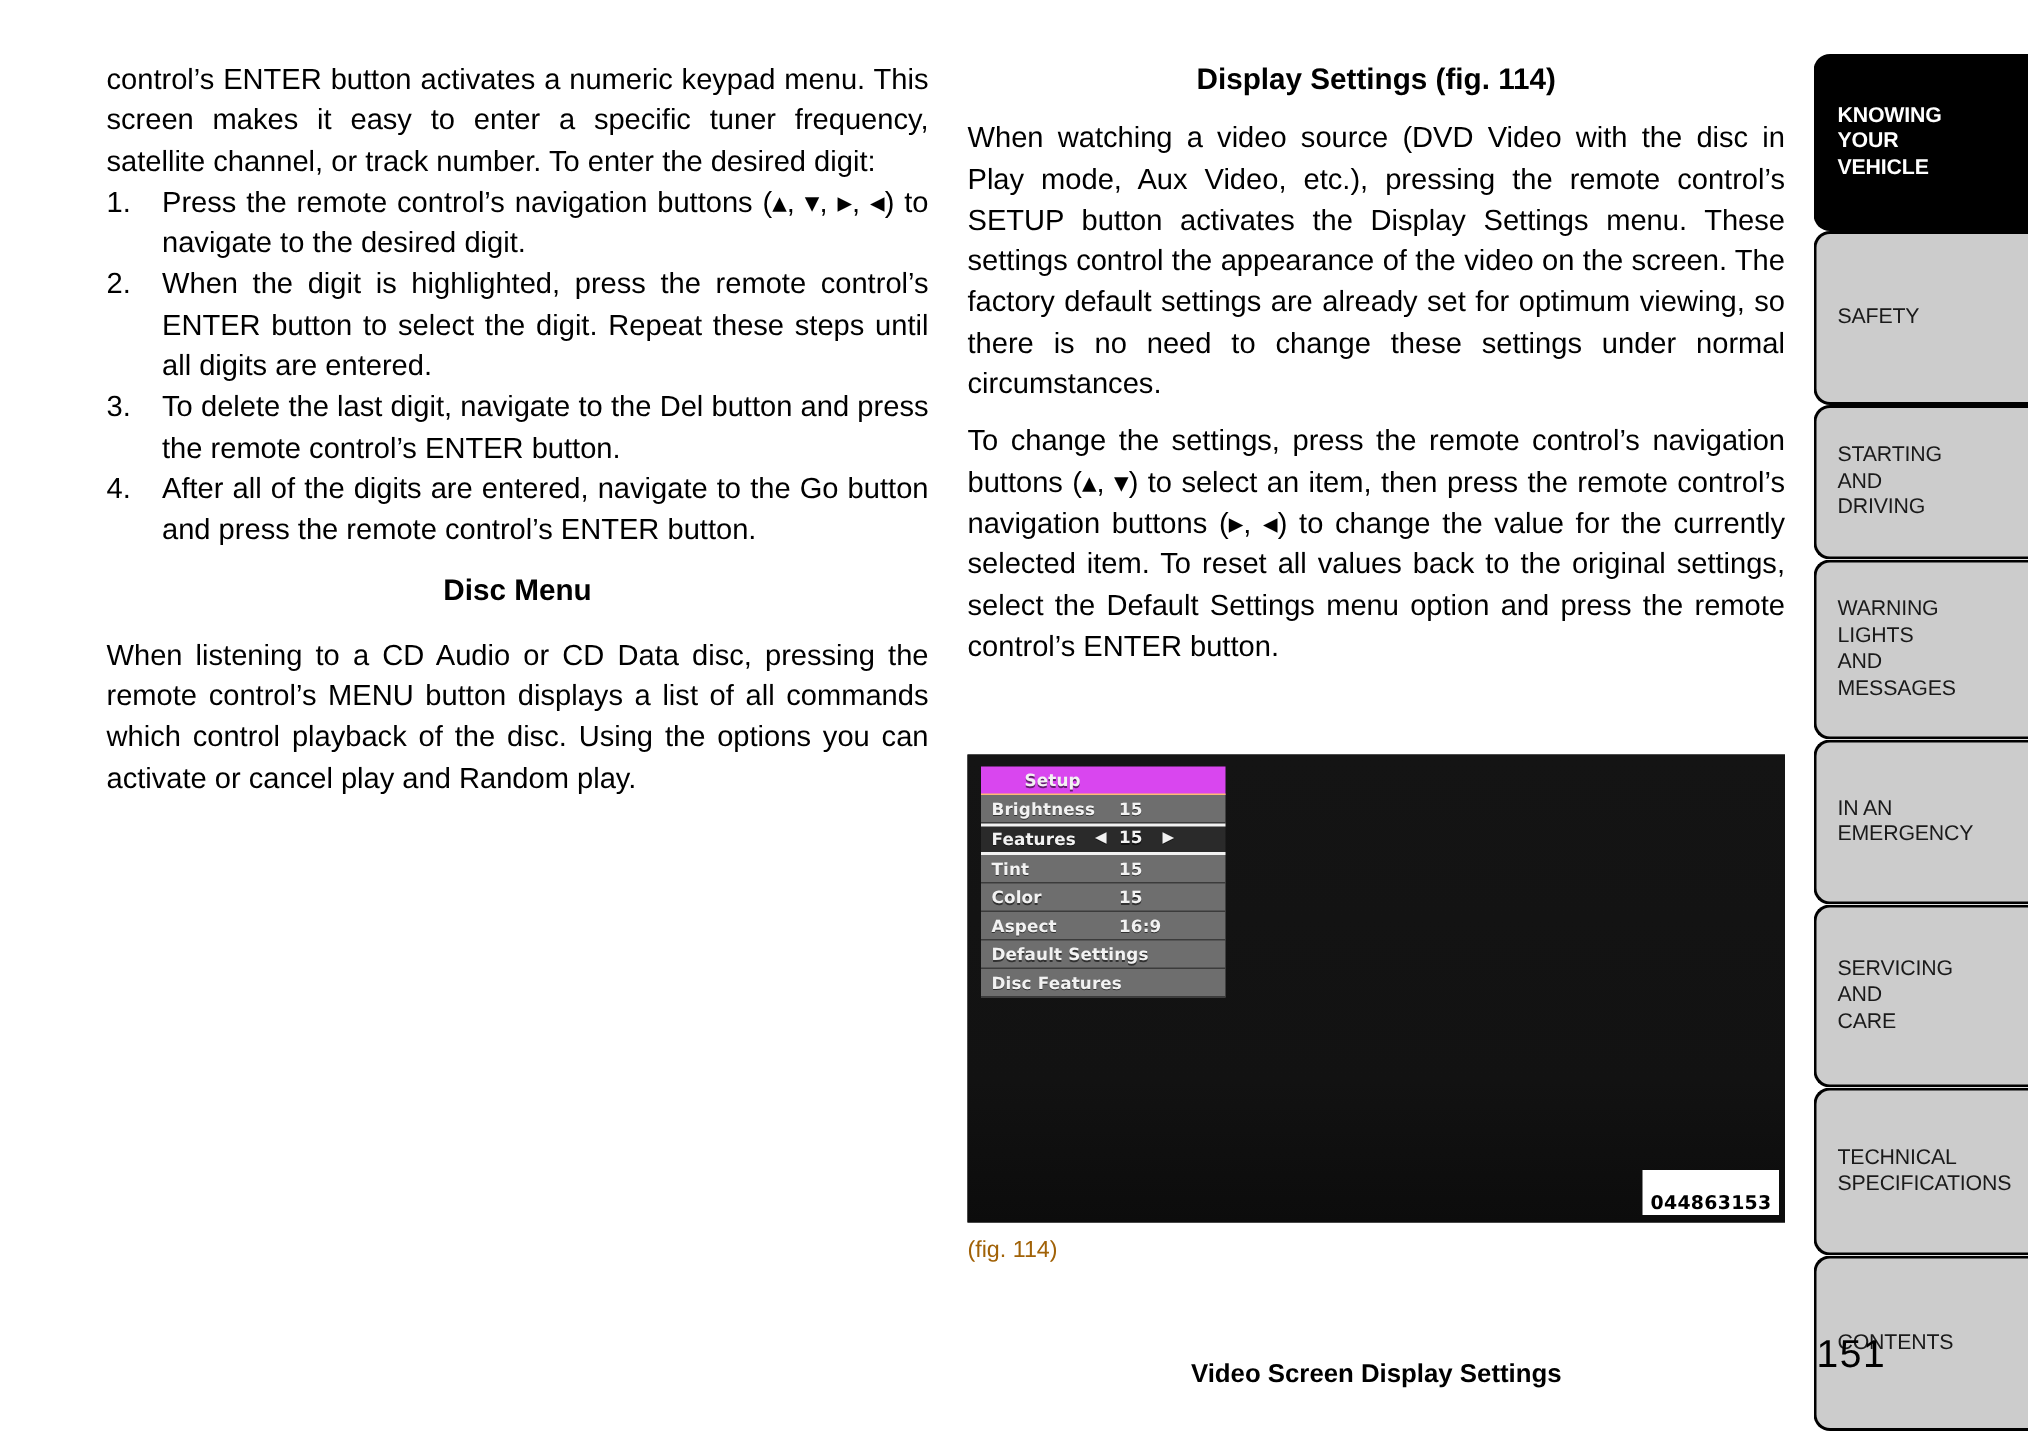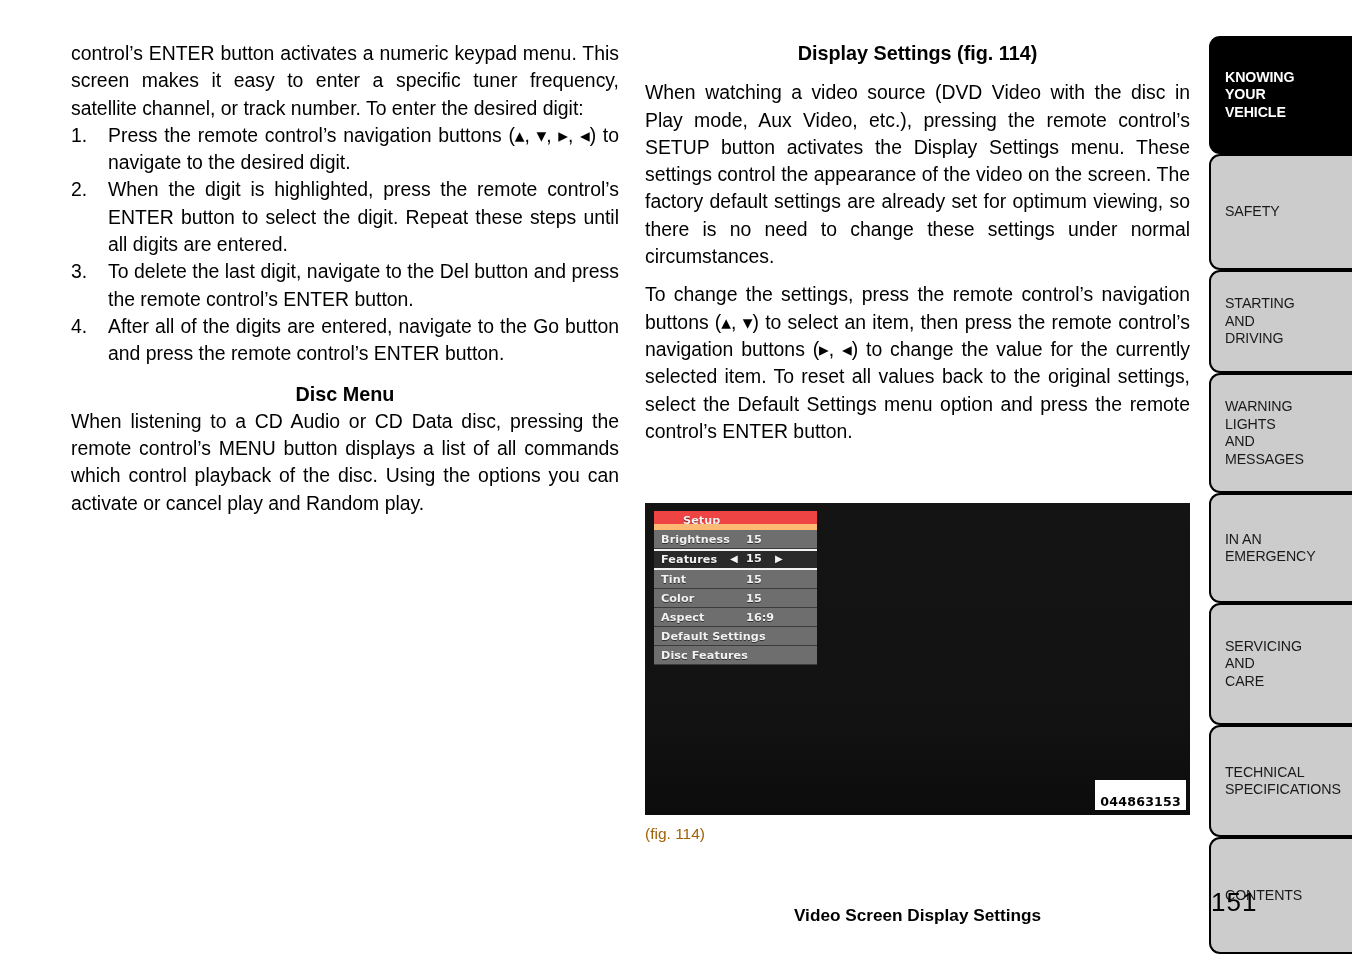--- a/index.html
+++ b/index.html
@@ -42,21 +42,21 @@
 
   .heading {
     font-weight: bold;
     font-size: 19.8px;
     line-height: 27.3px;
     margin: 0;
     text-align: center;
   }
   .heading-spaced { margin-top: 13px; }
 
-  .tight { margin-top: 0; }
+  .tight { margin-top: 16px; }
 
   
   ol.steps {
     list-style: none;
     margin: 0;
     padding: 0;
   }
   ol.steps li {
     position: relative;
     padding-left: 37px;
@@ -118,22 +118,22 @@
     background: #6e6e6e;
     color: #f2f2f2;
     box-sizing: border-box;
     padding: 0 5px 0 7px;
     border-bottom: 1px solid #3b3b3b;
     text-shadow: 0 1px 0 rgba(0,0,0,.55);
     overflow: hidden;
     white-space: nowrap;
   }
   .osd-row.title {
-    background: #ef4444;
-    border-bottom: 6px solid #fdba74;
+    background: #d946ef;
+    border-bottom: 1px solid #fdba74;
     padding-left: 29px;
   }
   .osd-row.selected {
     background: #2a2a2a;
     border-top: 2px solid #f2f2f2;
     border-bottom: 2px solid #f2f2f2;
     height: 21px;
     line-height: 17px;
   }
   .osd-label { display: inline-block; }

